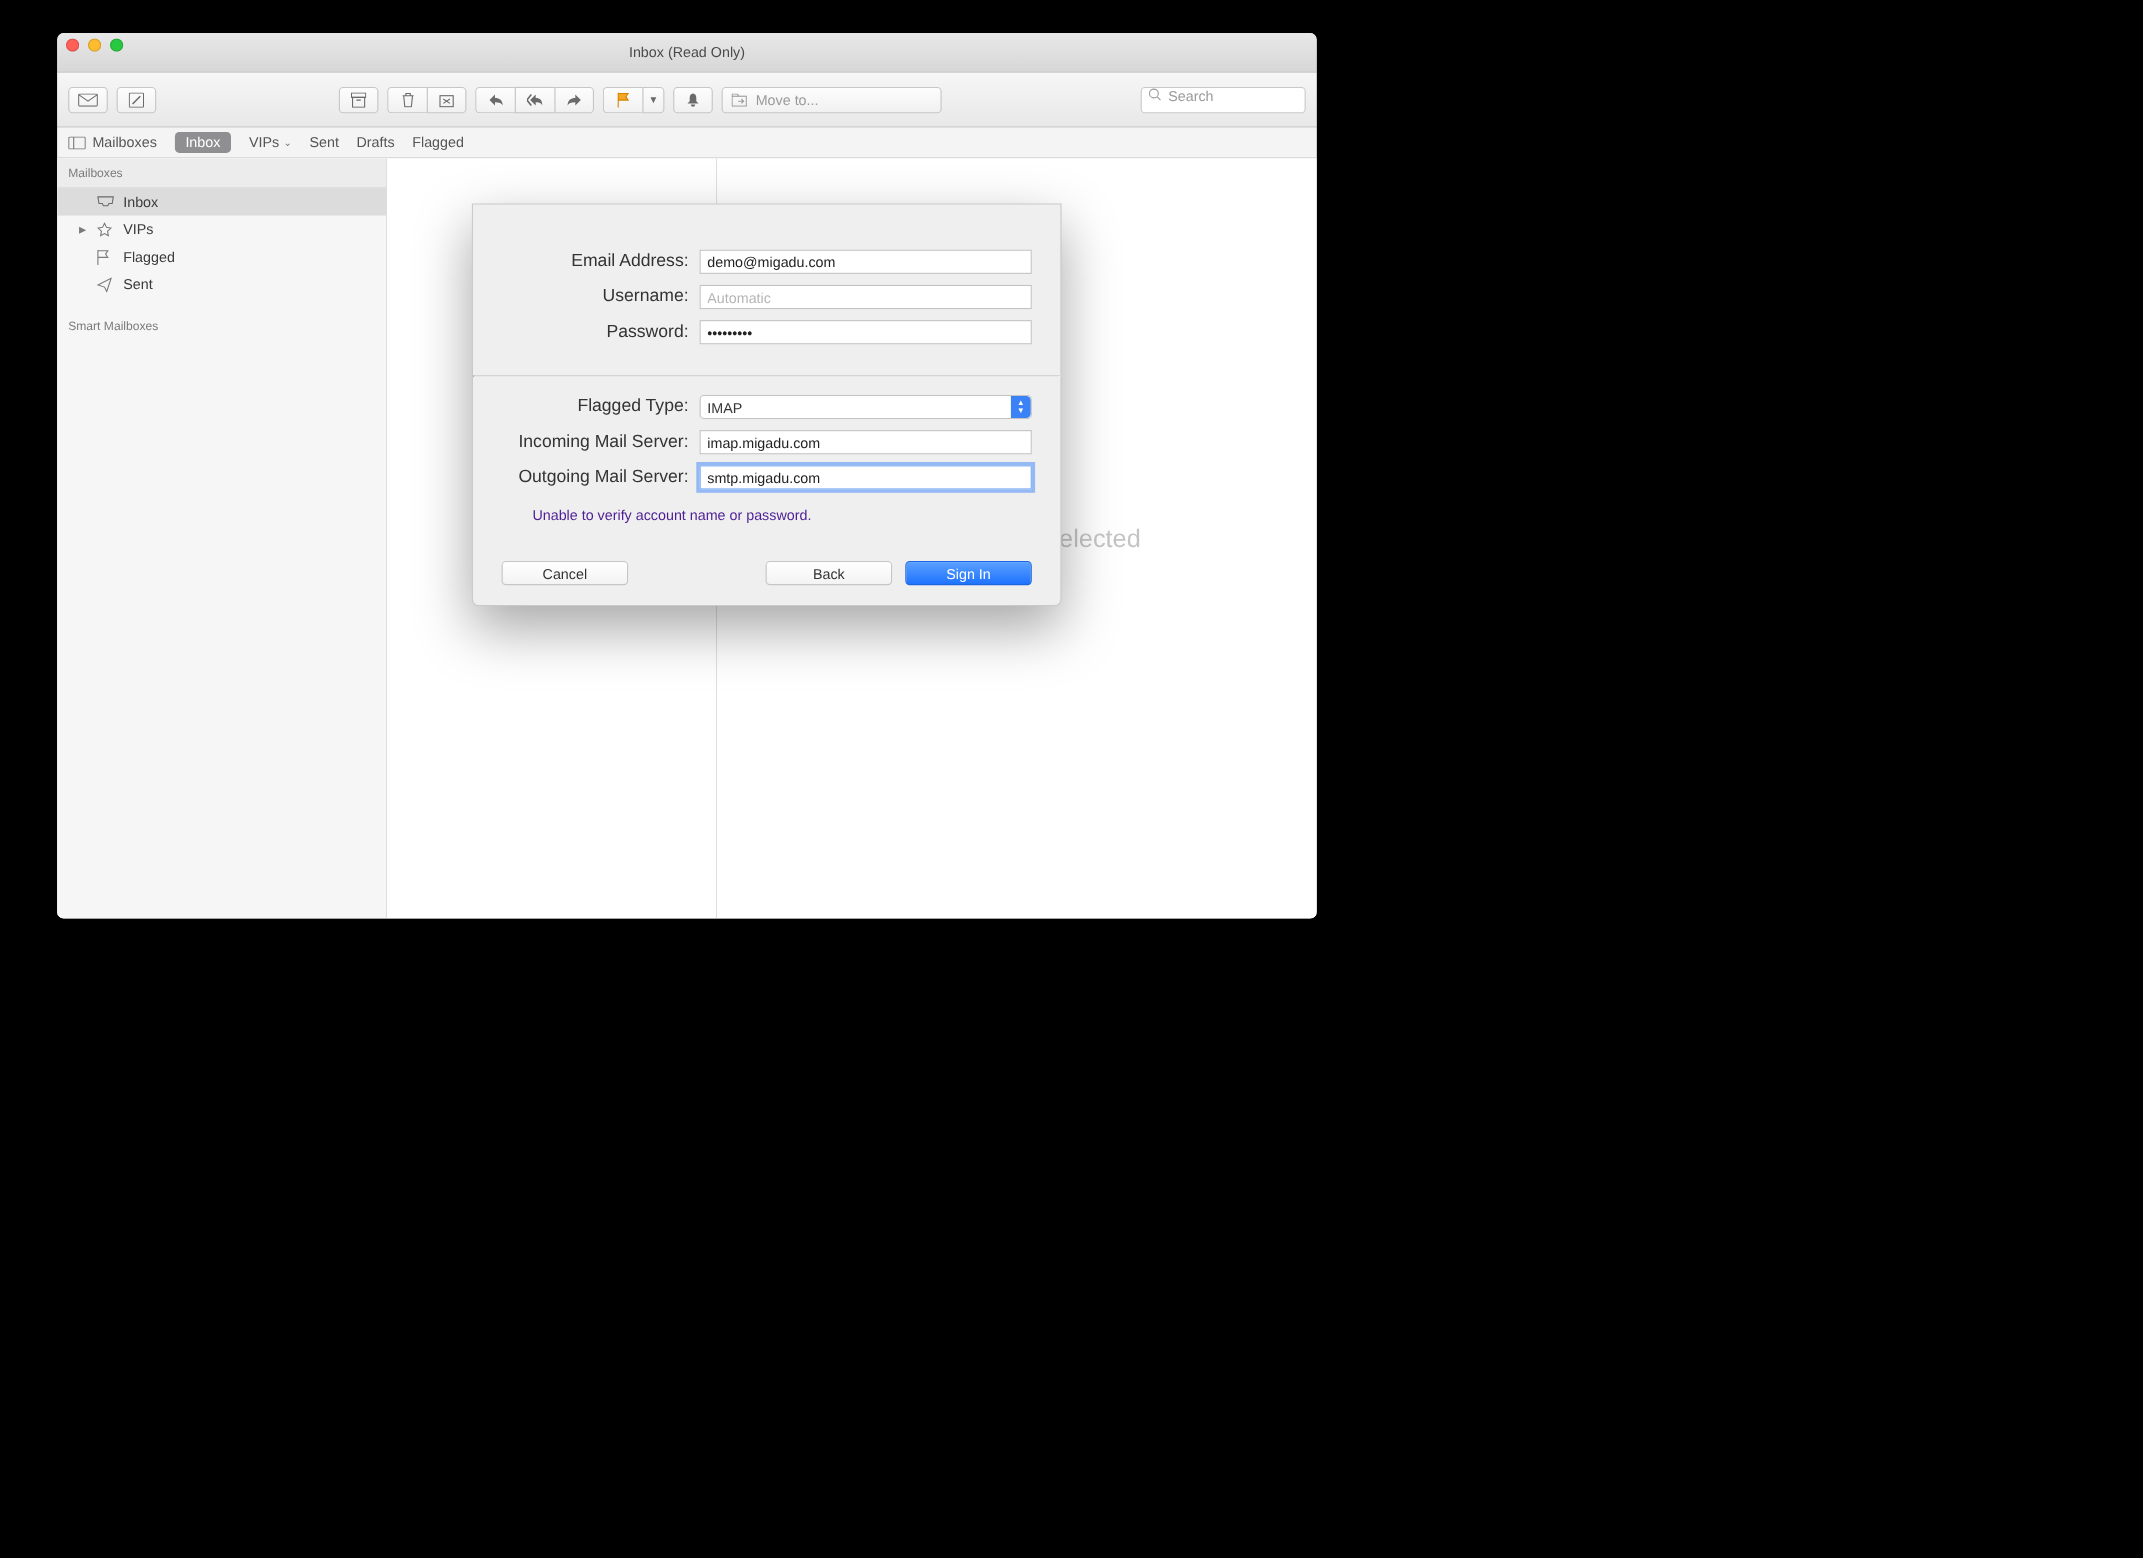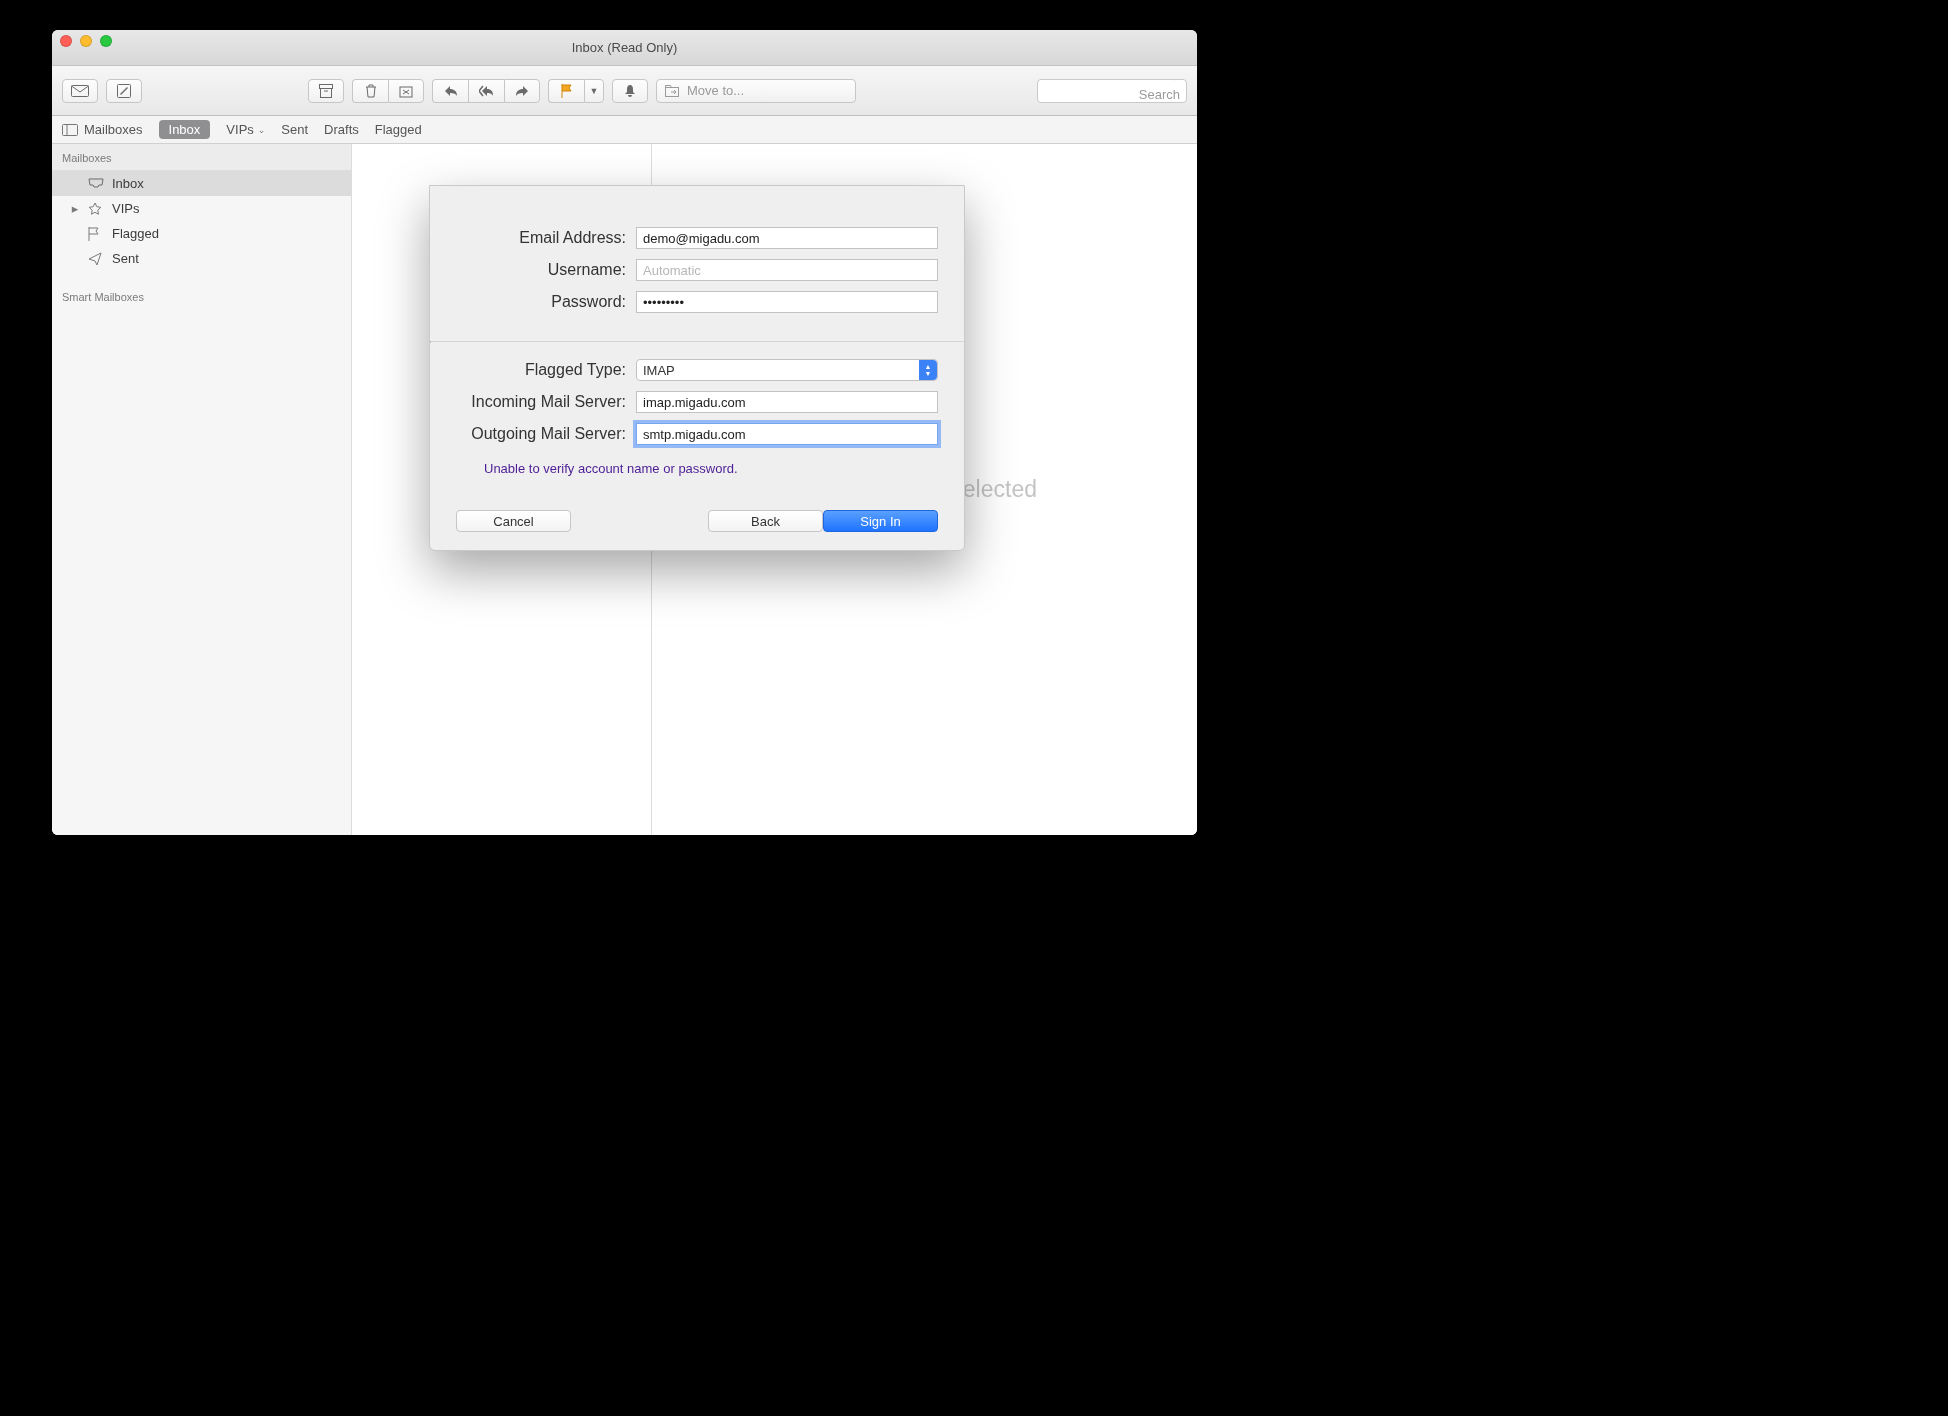--- a/index.html
+++ b/index.html
@@ -84,25 +84,24 @@
     padding: 0 8px;
     gap: 8px;
     font-size: 13px;
   }
   .searchbox {
     width: 150px;
     height: 24px;
     background: #fff;
     border: 1px solid #c9c9c9;
     border-radius: 4px;
-    display: flex; align-items: flex-end;
+    display: flex; align-items: flex-start;
     color: #9a9a9a;
     padding: 0 6px;
     gap: 6px;
-    flex-direction: column;
   }
   .spacer { flex: 1; }
 
   
   .favbar {
     height: 28px;
     background: #f4f4f4;
     border-bottom: 1px solid #d0d0d0;
     display: flex;
     align-items: center;
@@ -247,20 +246,21 @@
     font-size: 7px;
     line-height: 7px;
   }
   .errtext {
     color: #4c1d95;
     font-size: 13px;
     margin: 16px 0 12px 28px;
   }
   .btnrow {
     display: flex;
+    gap: 12px;
     padding: 0 26px 18px;
     margin-top: 4px;
     justify-content: space-between;
   }
   .macbtn {
     width: 115px;
     height: 22px;
     border-radius: 4px;
     border: 1px solid #c6c6c6;
     background: linear-gradient(#fff,#f3f3f3);

